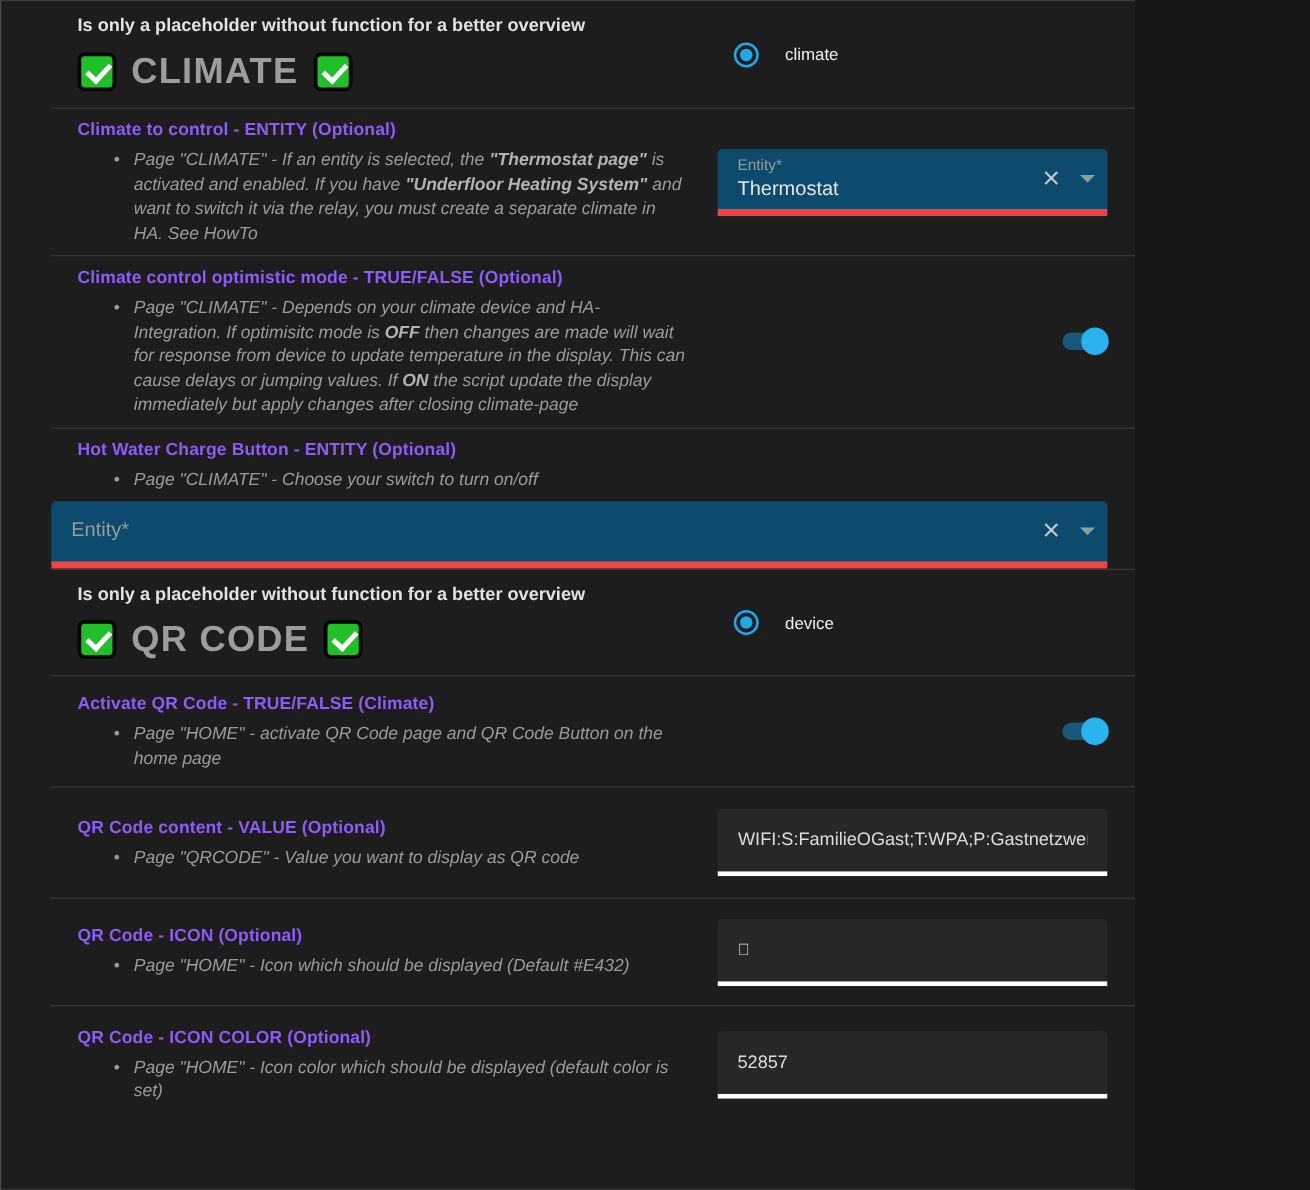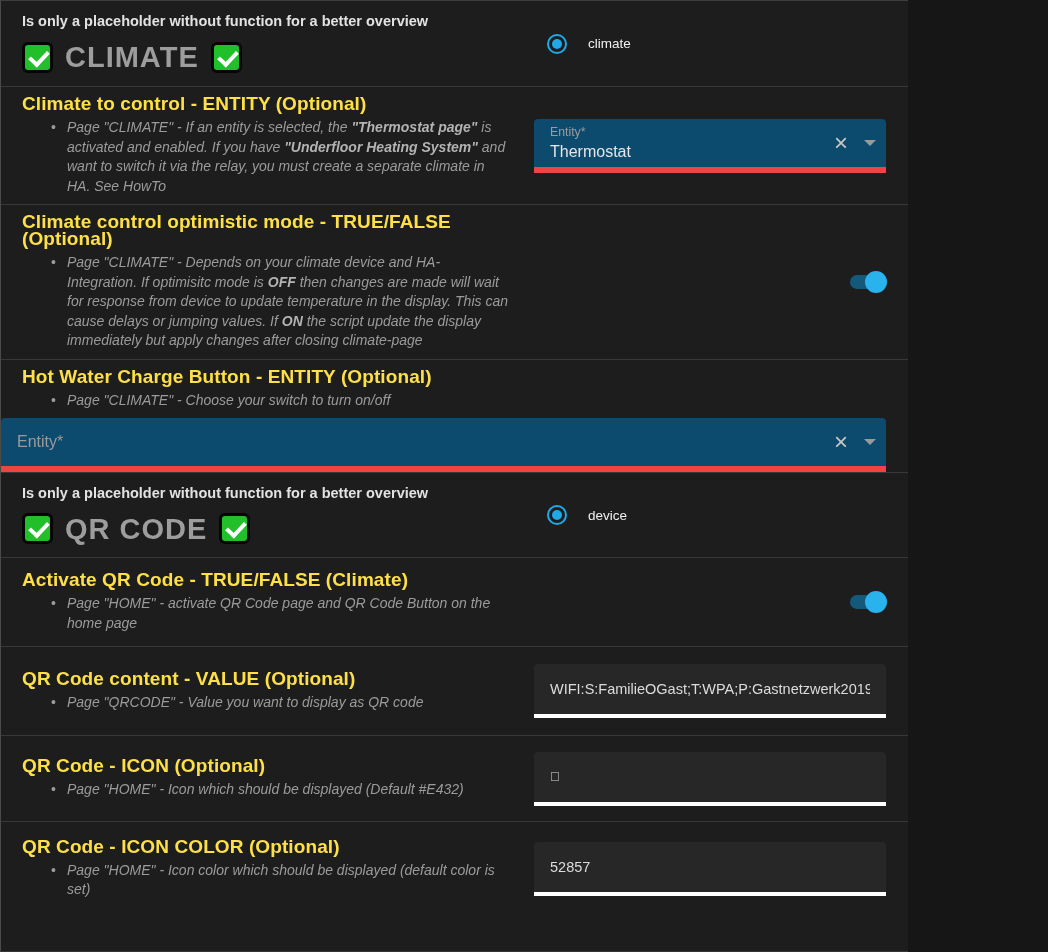--- a/index.html
+++ b/index.html
@@ -10,20 +10,21 @@
     overflow: hidden;
   }
   .panel {
     width: 908px; height: 952px;
     background: #1d1d1d;
     border-top: 1px solid #3e3e3e;
     border-left: 1px solid #4a4a4a;
     border-bottom: 1px solid #353535;
     display: flex; flex-direction: column;
     overflow: hidden;
+    padding-left: 40px;
   }
   .row {
     display: flex;
     border-top: 1px solid #383838;
   }
   .row:first-child { border-top: none; }
   .r1 { min-height: 85px; }
   .r2 { min-height: 115px; }
   .r3 { min-height: 133px; gap: 8px; }
   .r4 { min-height: 90px; flex-direction: column; }
@@ -39,21 +40,21 @@
     display: flex; flex-direction: column; justify-content: center;
   }
   .right {
     flex: 1;
     display: flex; align-items: center;
     padding-right: 22px;
   }
   .right.toggle-cell { justify-content: flex-end; }
 
   .row-title {
-    color: #fde047; font-size: 19px; font-weight: 700;
+    color: #8b5cf6; font-size: 14px; font-weight: 700;
     line-height: 17px; margin-bottom: 6px;
     letter-spacing: 0.1px;
   }
   .ph-text {
     color: #e2e2e2; font-size: 14.5px; font-weight: 700;
     line-height: 17px; margin-bottom: 10px;
   }
   ul.desc { list-style: none; padding-left: 45px; }
   ul.desc li {
     position: relative;

